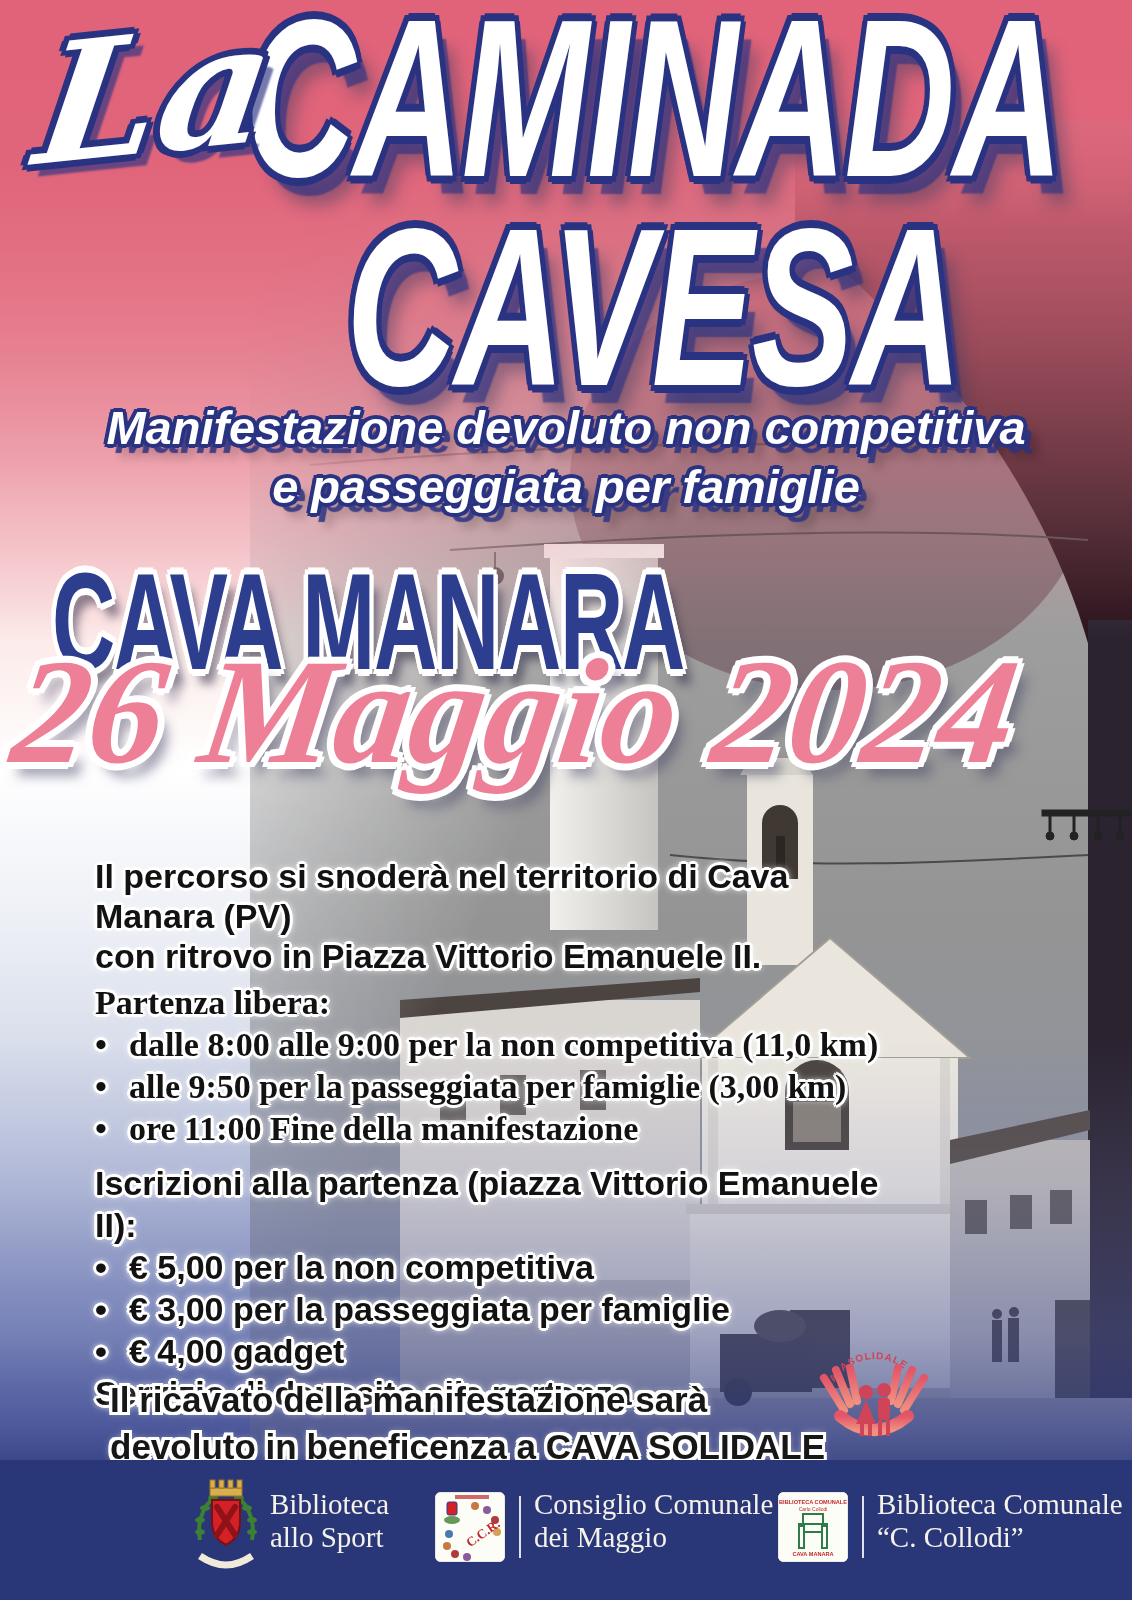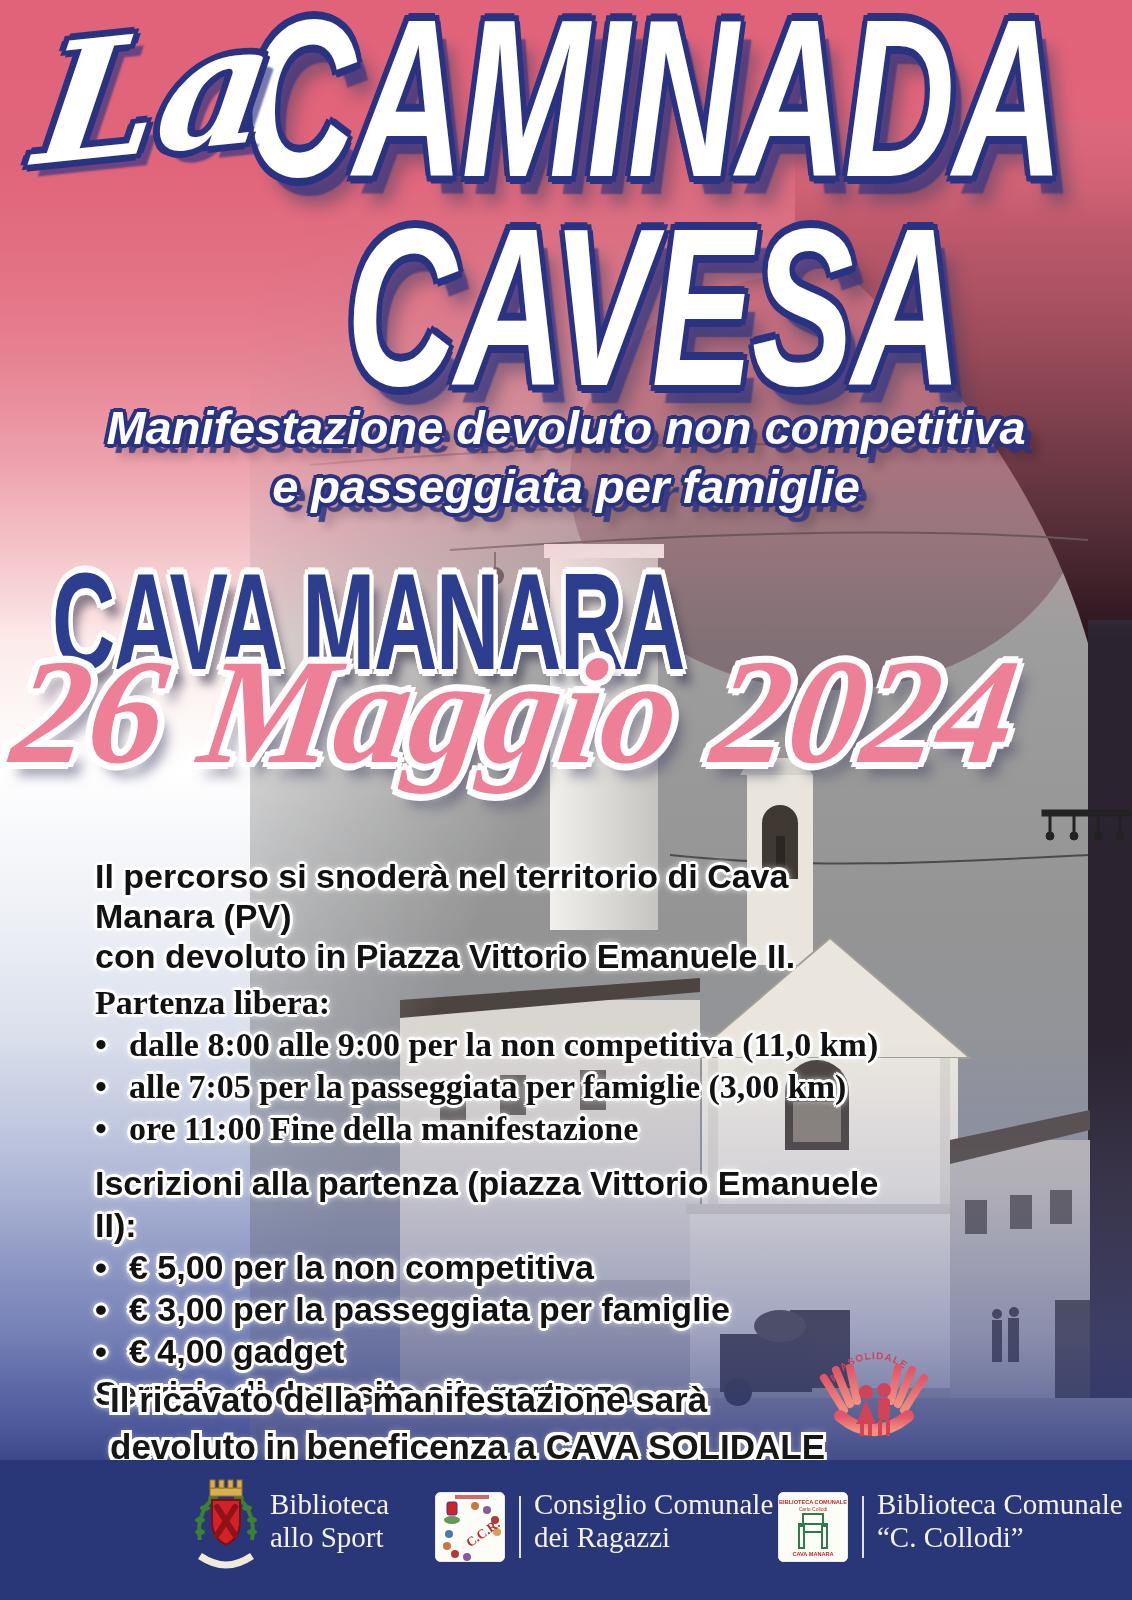--- a/index.html
+++ b/index.html
@@ -203,32 +203,32 @@
   <div class="abs subtitle">
     <div>Manifestazione devoluto non competitiva</div>
     <div>e passeggiata per famiglie</div>
   </div>
 
   <div class="abs location">CAVA MANARA</div>
   <div class="abs date-script">26 Maggio 2024</div>
 
   <div class="abs body-text intro">
     <div>Il percorso si snoderà nel territorio di Cava Manara (PV)</div>
-    <div>con devoluto in Piazza Vittorio Emanuele II.</div>
+    <div>con ritrovo in Piazza Vittorio Emanuele II.</div>
   </div>
 
   <div class="abs body-text list-block" style="top:982px;font-family:Liberation Serif, serif;">
     <div>Partenza libera:</div>
     <div class="list-row">
       <span class="bullet">•</span>
       <span>dalle 8:00 alle 9:00 per la non competitiva (11,0 km)</span>
     </div>
     <div class="list-row">
       <span class="bullet">•</span>
-      <span>alle 7:05 per la passeggiata per famiglie (3,00 km)</span>
+      <span>alle 9:50 per la passeggiata per famiglie (3,00 km)</span>
     </div>
     <div class="list-row">
       <span class="bullet">•</span>
       <span>ore 11:00 Fine della manifestazione</span>
     </div>
   </div>
 
   <div class="abs body-text list-block" style="top:1162px;">
     <div>Iscrizioni alla partenza (piazza Vittorio Emanuele II):</div>
     <div class="list-row">
@@ -338,21 +338,21 @@
         <circle cx="20" cy="62" r="4" fill="#b23a3a"></circle>
           <circle cx="32" cy="65" r="4" fill="#8a5a9a"></circle>
       </g>
       <text x="30" y="52" transform="rotate(-35 38 46)" font-size="13" font-weight="bold" fill="#c0282c" font-family="Liberation Serif,serif">C.C.R.</text>
     </svg>
 
     <div class="vline" style="left:519px;"></div>
 
     <div class="txt" style="left:534px;top:28px;">
       <div>Consiglio Comunale</div>
-      <div>dei Ragazzi</div>
+      <div>dei Maggio</div>
     </div>
 
     <svg class="logo-box" style="left:778px;top:32px;" width="70" height="70" viewBox="0 0 70 70">
       <rect x="0" y="0" width="70" height="70" fill="#fdfdf8" stroke="#d8d4c8"></rect>
       <text x="35" y="12" text-anchor="middle" font-size="5.6" font-weight="bold" fill="#c0282c">BIBLIOTECA COMUNALE</text>
       <text x="35" y="19" text-anchor="middle" font-size="5" fill="#c0282c">Carlo Collodi</text>
       <g stroke="#2e7d46" stroke-width="2" fill="none">
         <rect x="25" y="22" width="20" height="10"></rect>
         <line x1="20" y1="32" x2="50" y2="32"></line>
         <rect x="21" y="34" width="5" height="22"></rect>

